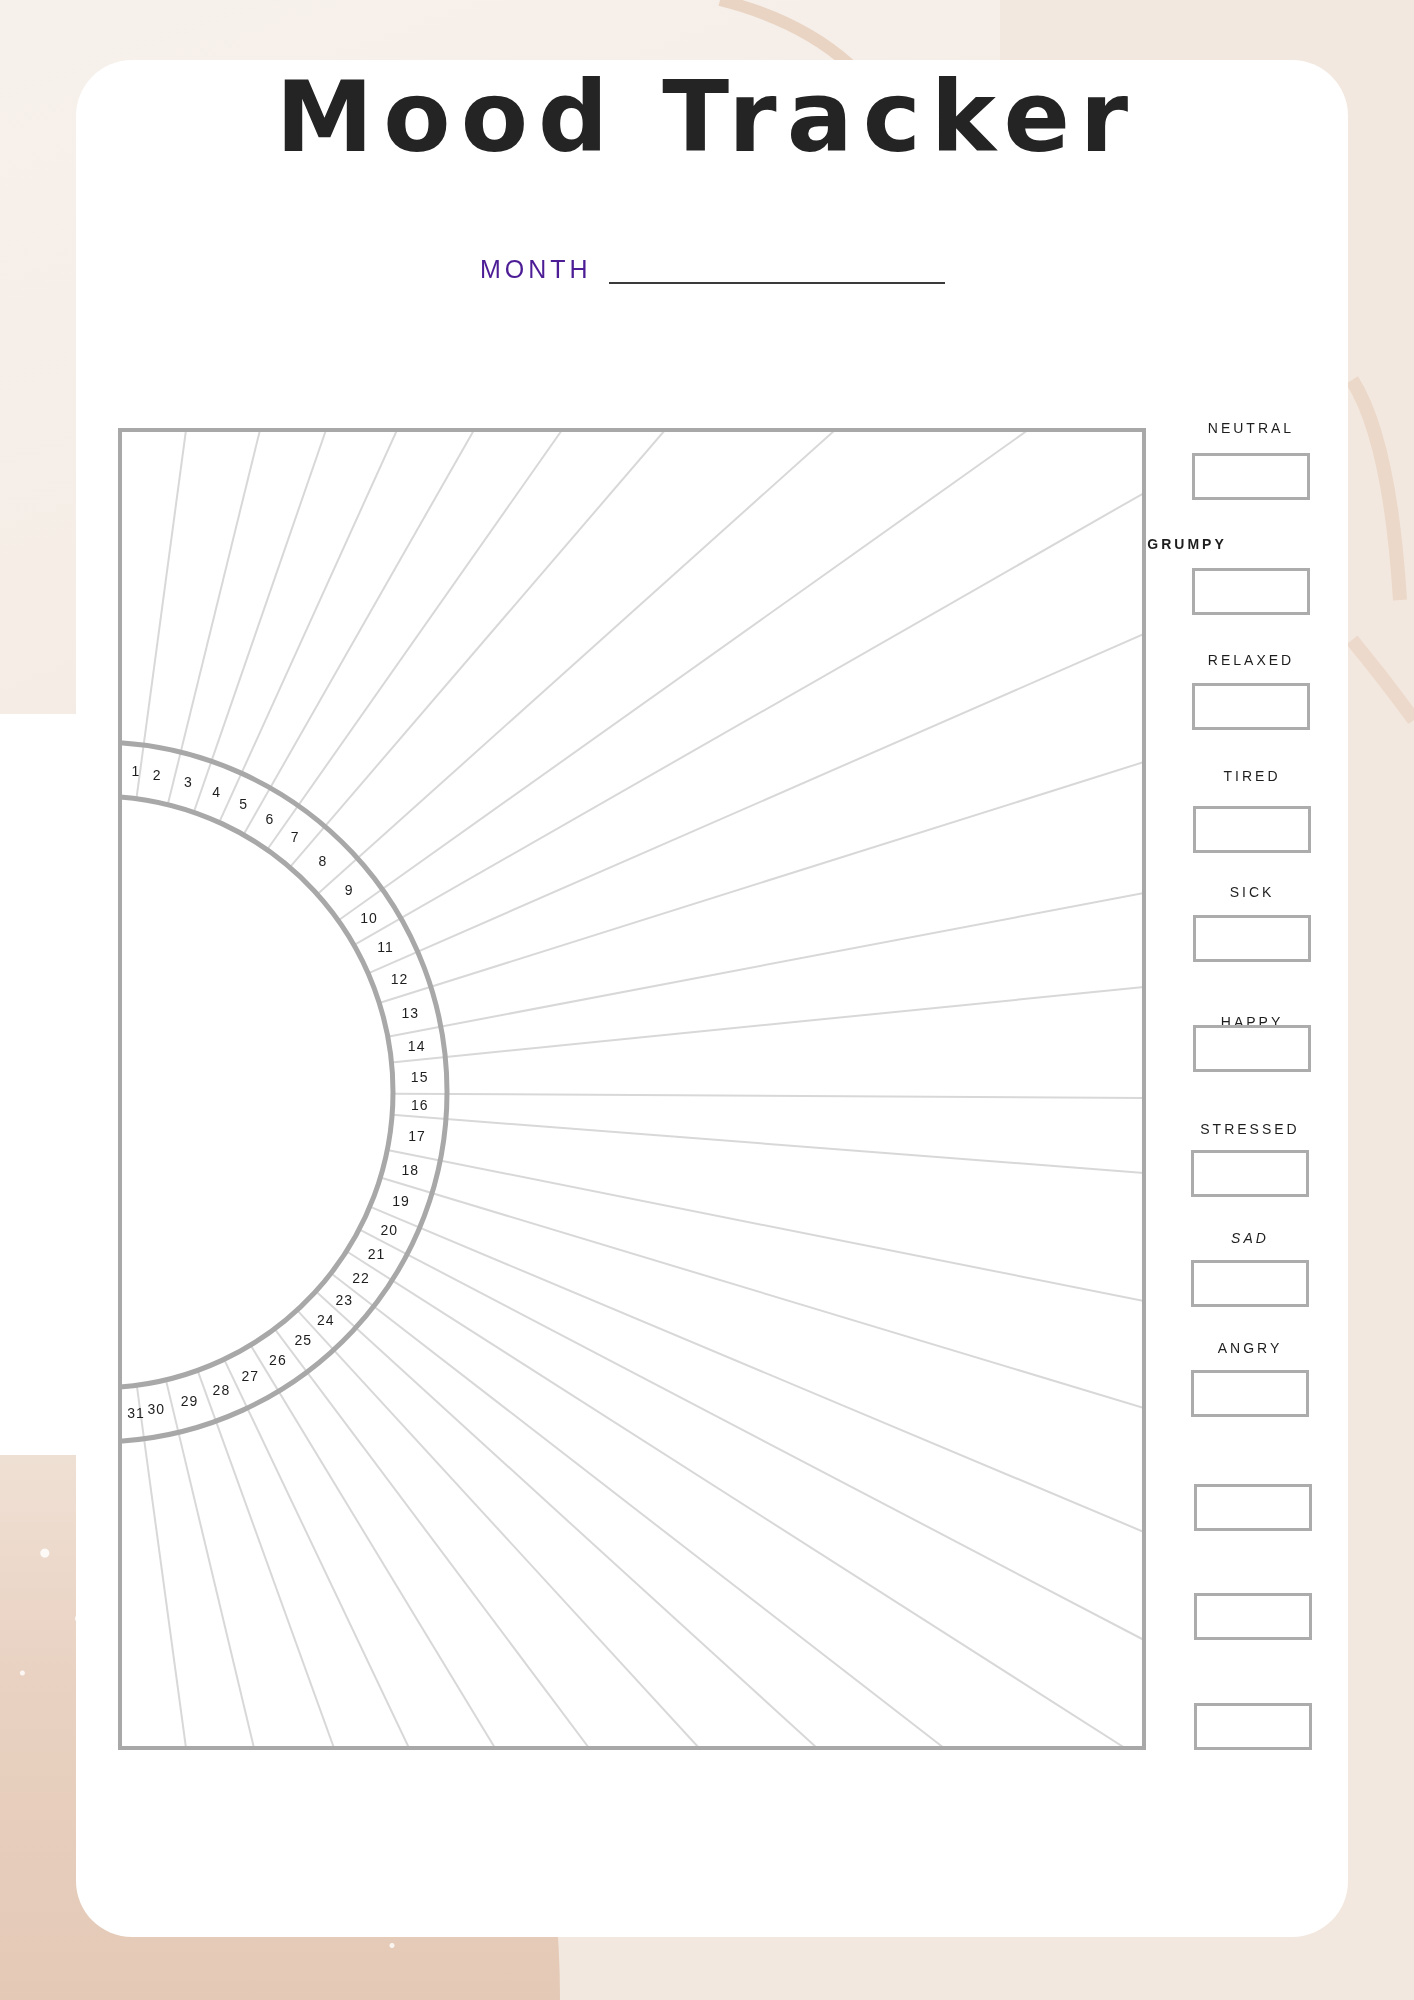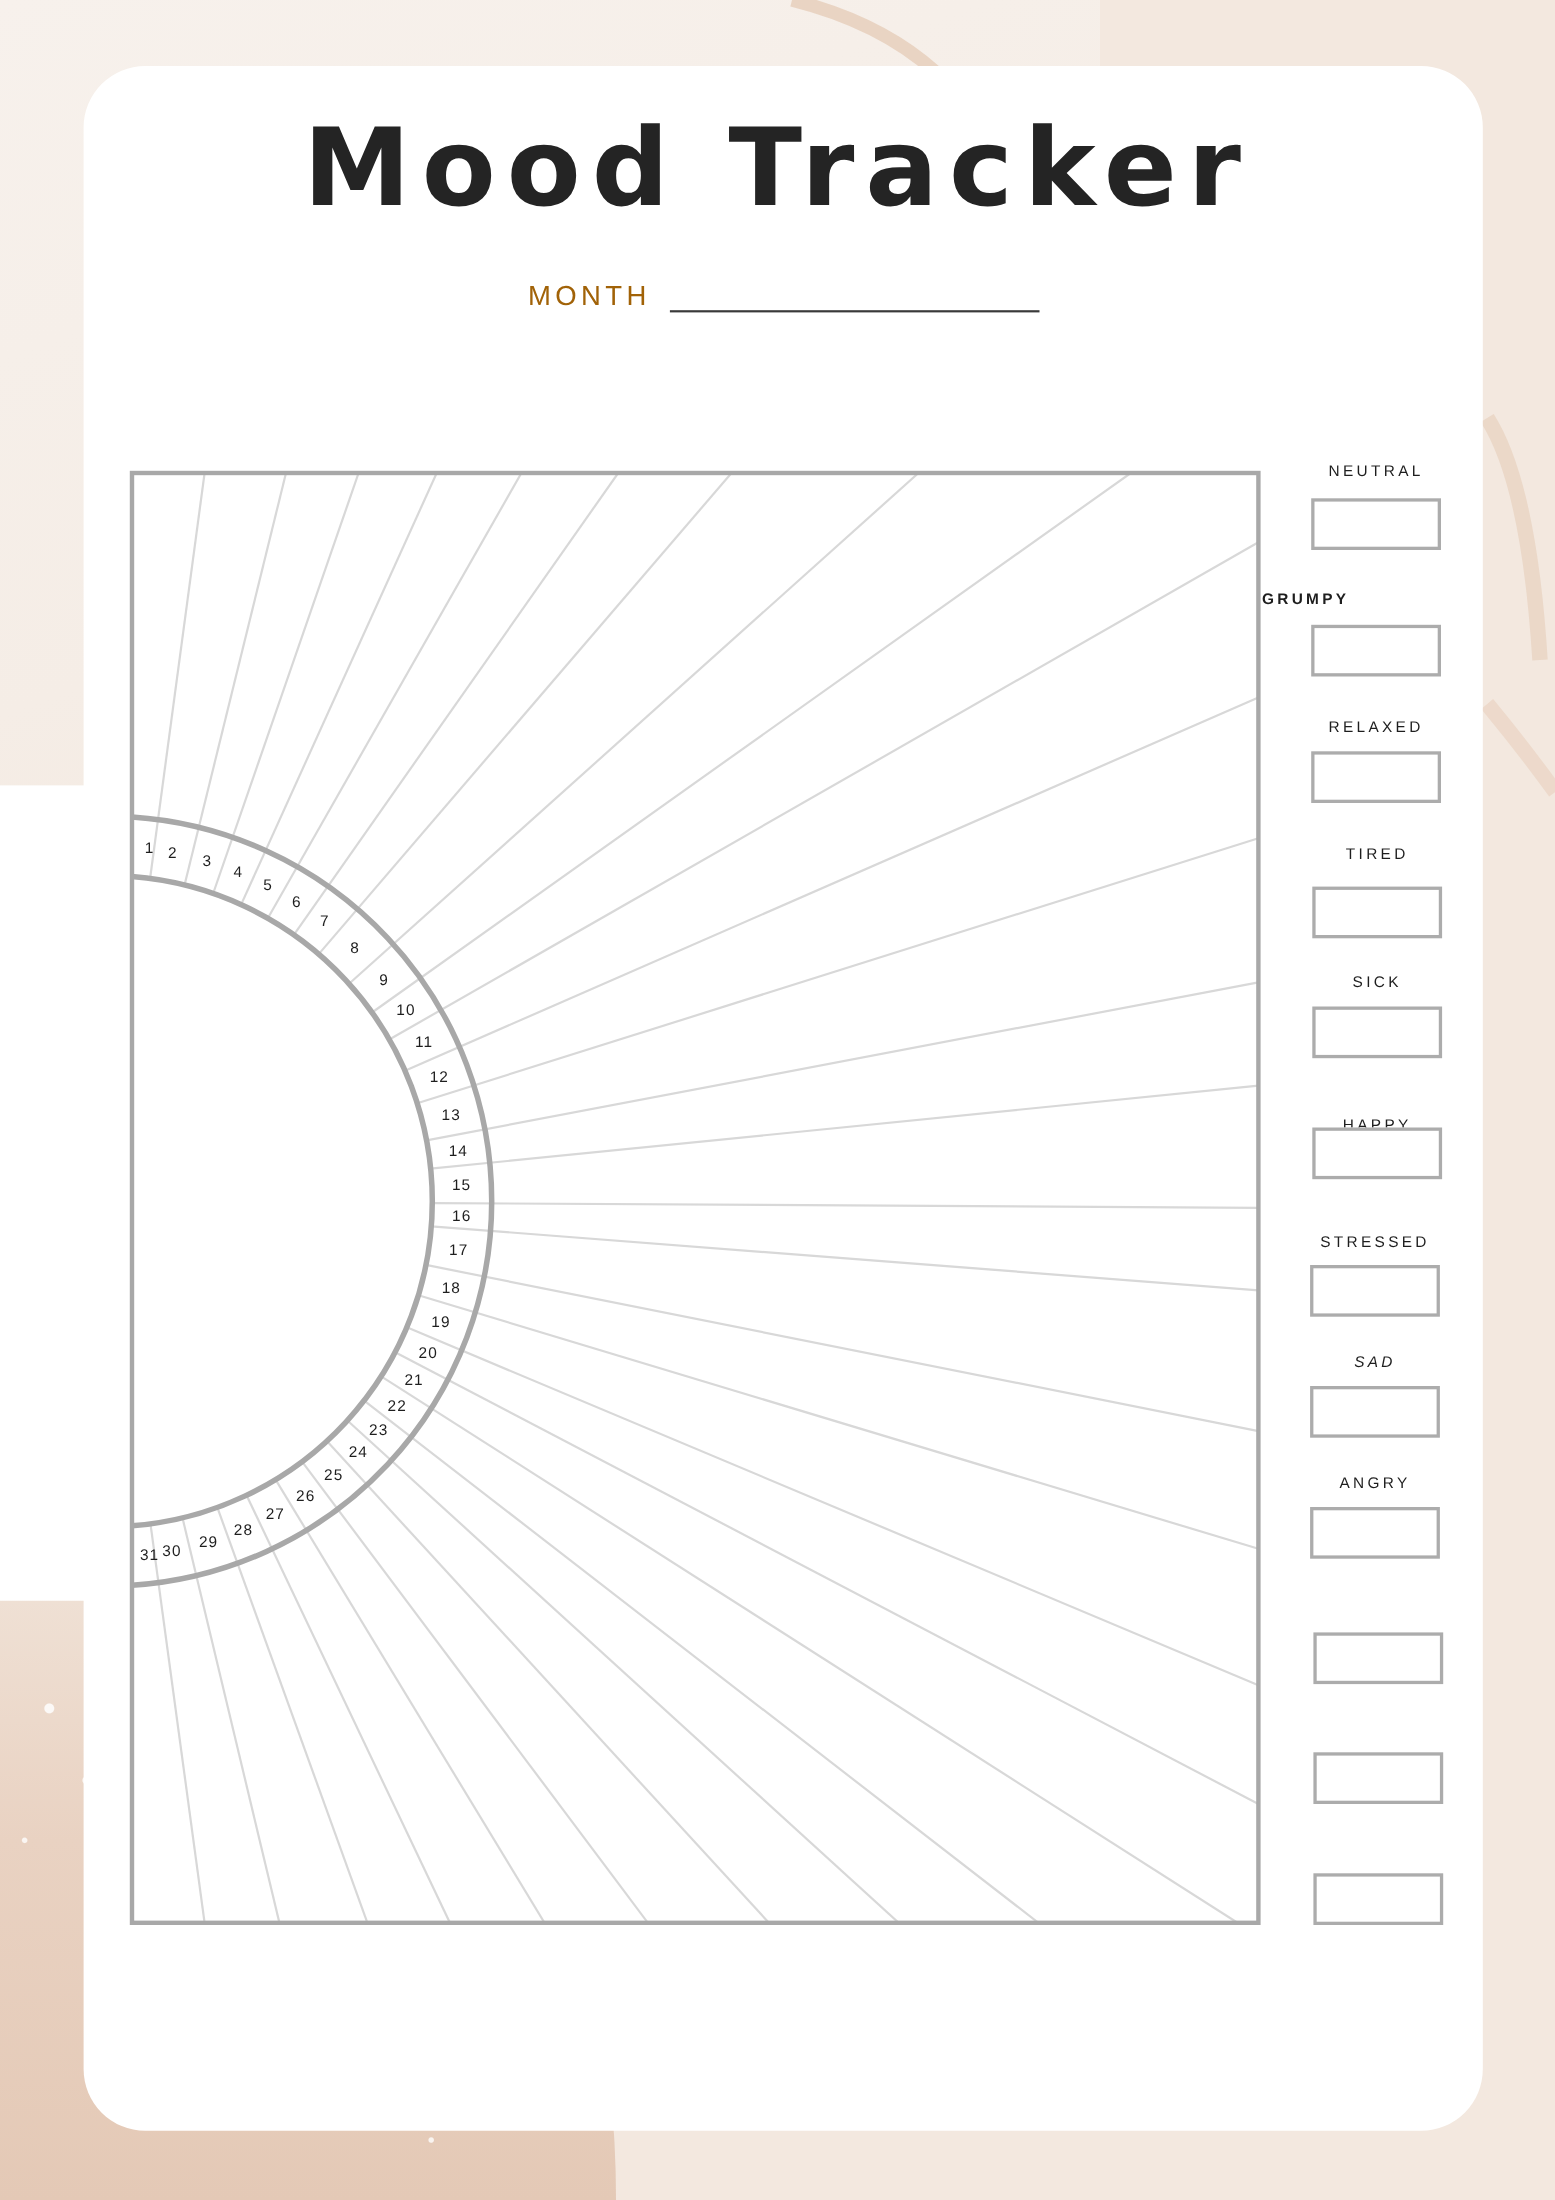--- a/index.html
+++ b/index.html
@@ -27,25 +27,25 @@
       linear-gradient(180deg, #efe0d4 0%, #e9d2c2 40%, #e4c9b6 100%);
     border-top-right-radius: 300px 545px;
   }
   .card {
     position: absolute; left: 76px; top: 60px; width: 1272px; height: 1877px;
     background: #ffffff; border-radius: 56px;
   }
   .title {
     position: absolute; left: 0; top: 68px; width: 1414px; text-align: center;
     font-family: "DejaVu Sans", sans-serif; font-size: 98px; font-weight: bold;
-    letter-spacing: 10px; color: #242424; line-height: 1; margin-top: 36px;
+    letter-spacing: 10px; color: #242424; line-height: 1;
   }
   .month-label {
     position: absolute; left: 480px; top: 255px;
-    font-family: "Liberation Sans", sans-serif; font-size: 25px; letter-spacing: 4px; color: #a16207;
+    font-family: "Liberation Sans", sans-serif; font-size: 25px; letter-spacing: 4px; color: #4c1d95;
   }
   .month-line { position: absolute; left: 609px; top: 282px; width: 336px; height: 0; border-top: 2px solid #3a3a3a; }
   .chart { position: absolute; left: 0; top: 0; }
   .legend-label {
     position: absolute; width: 160px; text-align: center;
     font-family: "Liberation Sans", sans-serif; font-size: 14px; letter-spacing: 3px; color: #1e1e1e;
   }
   .legend-box {
     position: absolute; width: 118px; height: 47px;
     border: 3px solid #acacac; background: #ffffff; box-sizing: border-box;

